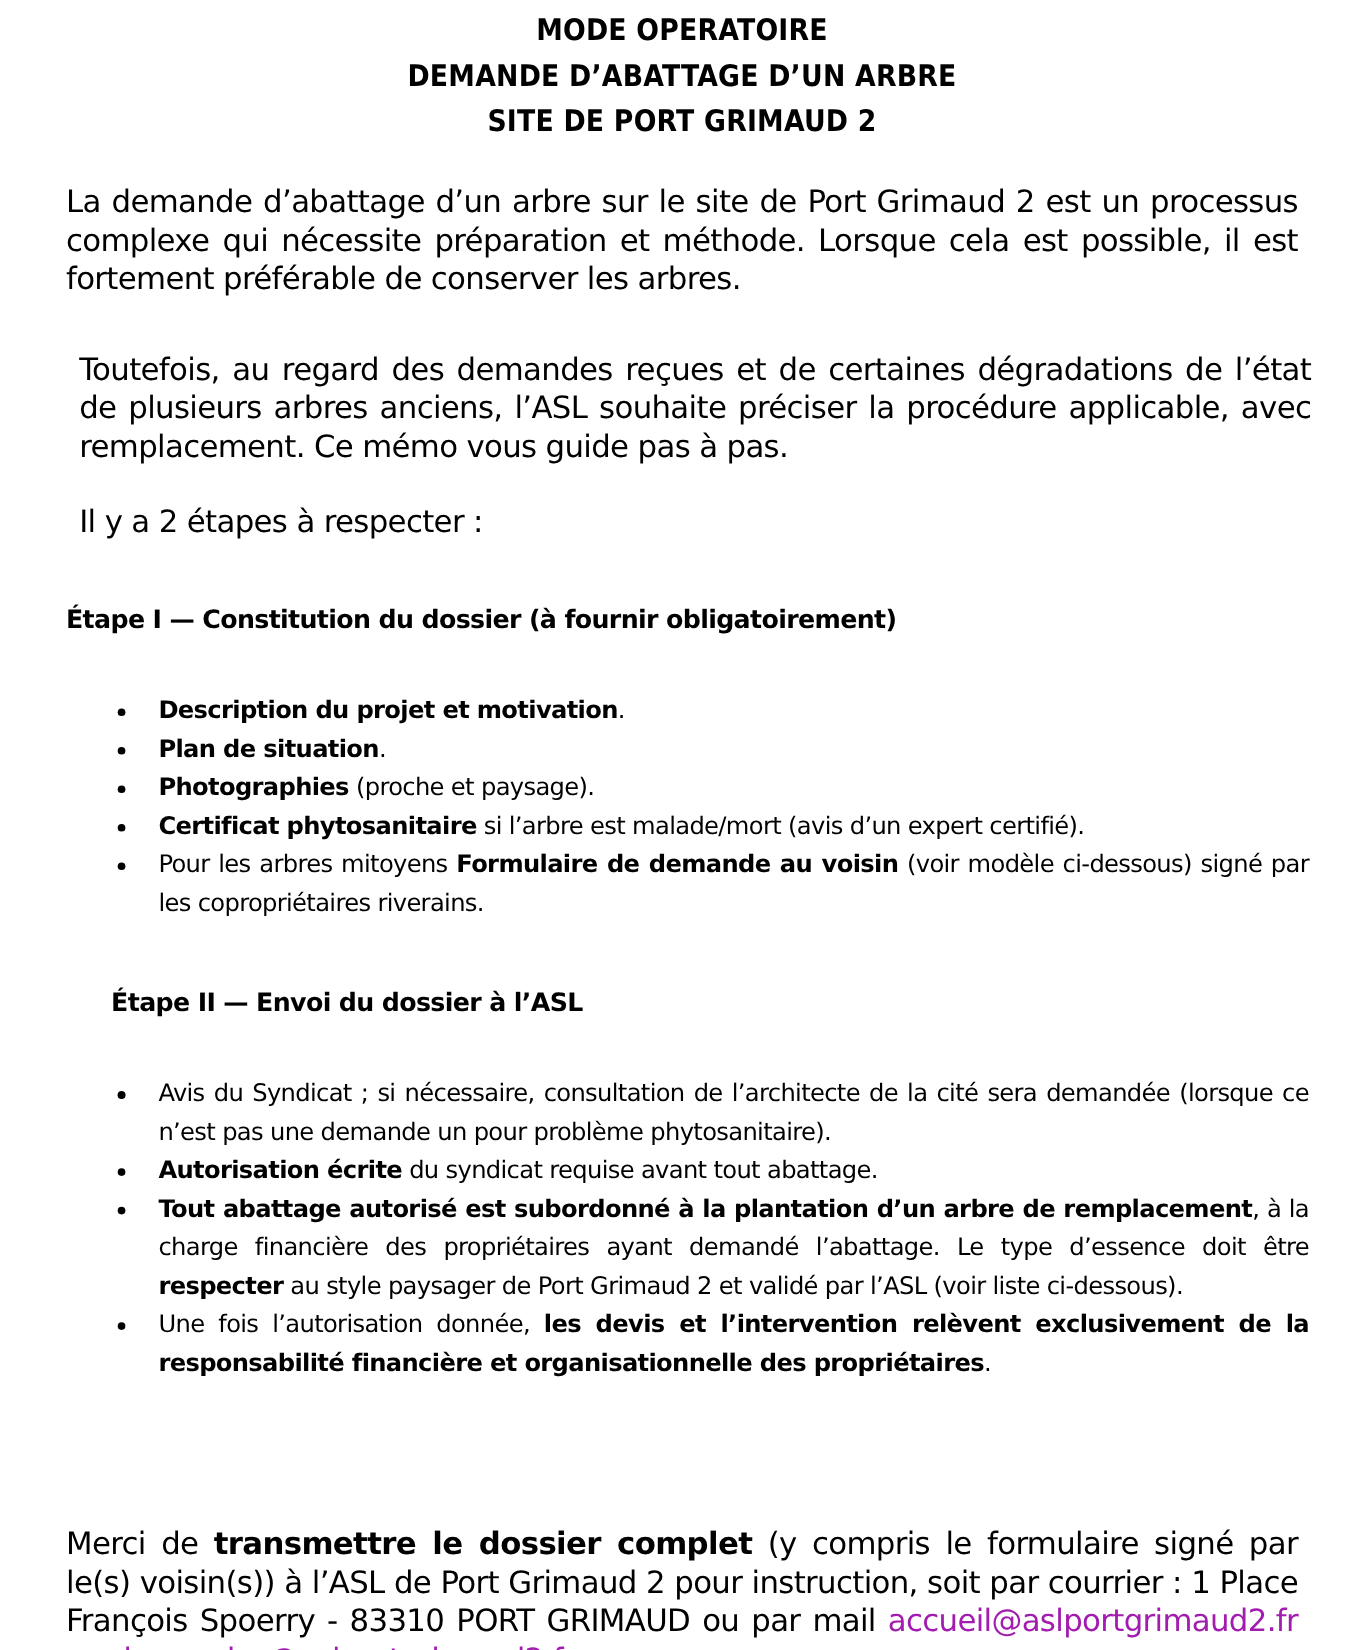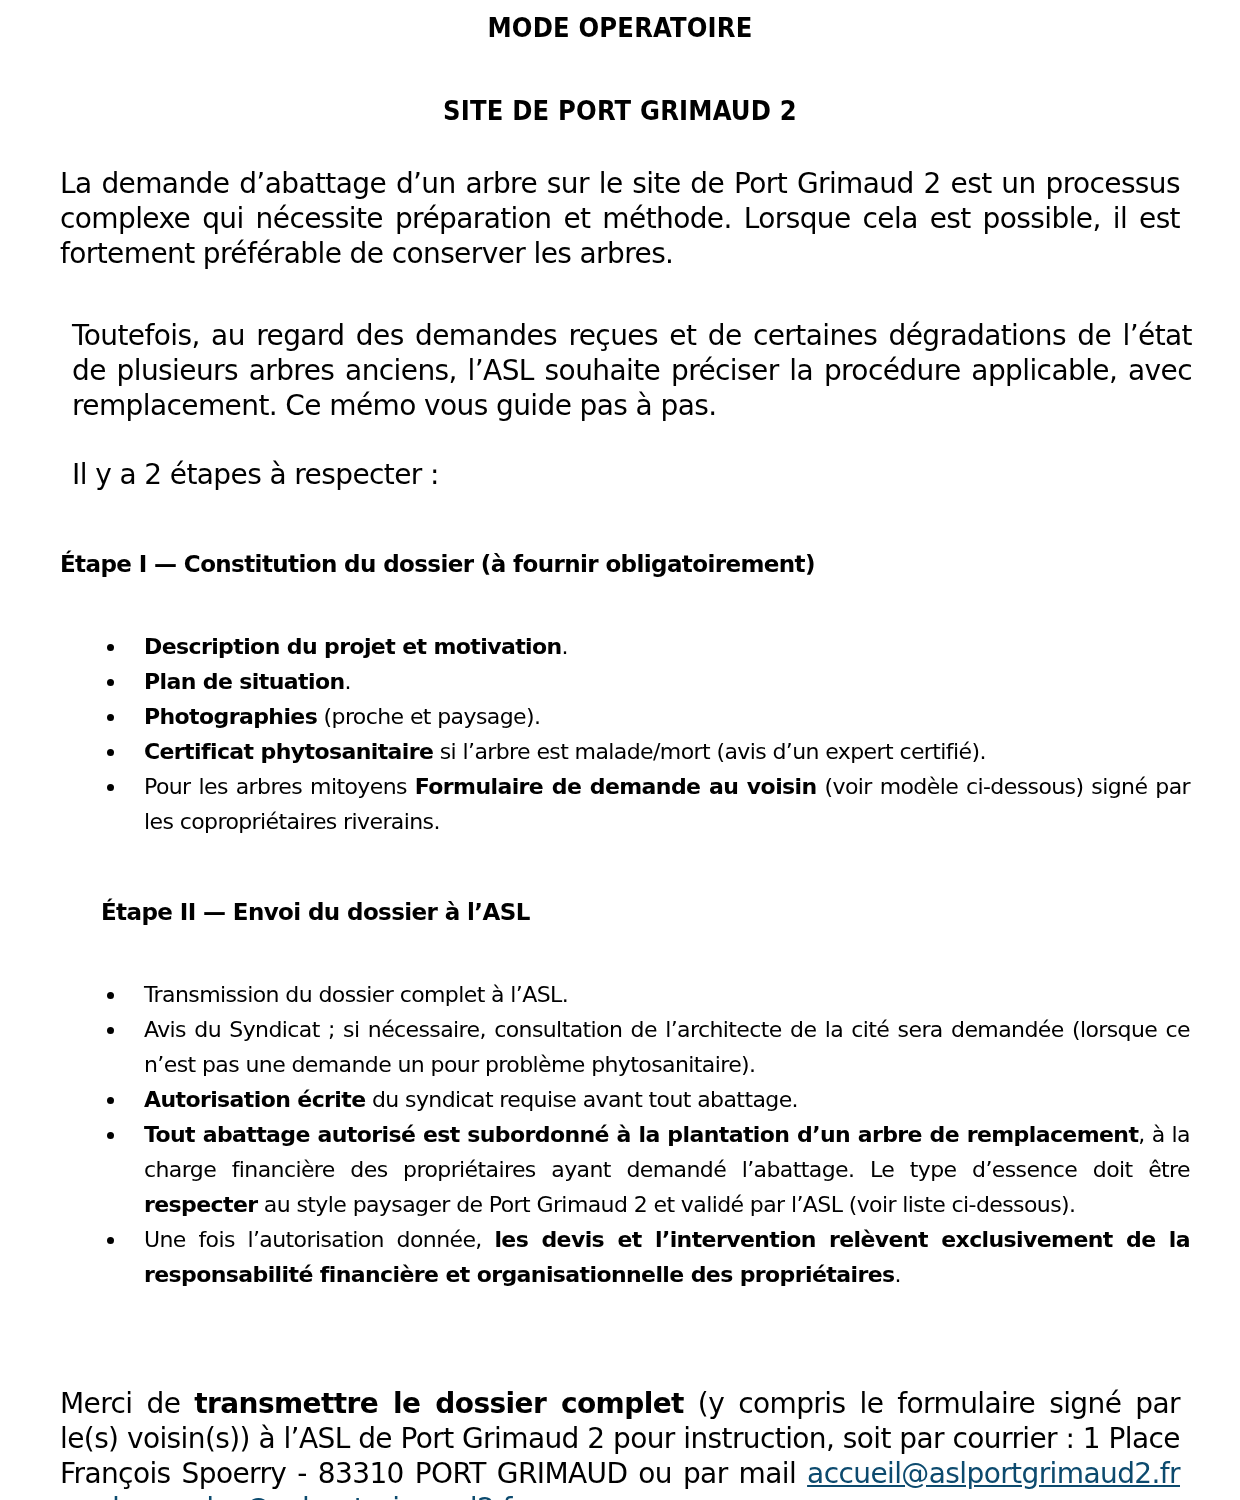--- a/index.html
+++ b/index.html
@@ -25,48 +25,49 @@
     ul.bullets {
       position: absolute; left: 60px; width: 1120px; margin: 10px; padding: 0;
       list-style: none; font-size: 22px; line-height: 35px; letter-spacing: -0.6px;
     }
     ul.bullets li { position: relative; padding-left: 74px; text-align: justify; }
     ul.bullets li .dot {
       position: absolute; left: 37px; top: 15px; width: 7px; height: 7px;
       border-radius: 50%; background: #000;
     }
     b { font-weight: bold; }
-    a.mail { color: #0c4a6e; text-decoration: underline; }
+    a.mail { color: #a21caf; }
   </style>
 </head>
 <body>
 
 <div class="page">
 
   <div class="title" style="top:12px;">MODE OPERATOIRE</div>
+  <div class="title" style="top:54px;">DEMANDE D’ABATTAGE D’UN ARBRE</div>
   <div class="title" style="top:95px;">SITE DE PORT GRIMAUD 2</div>
 
   <p class="para" style="top:166px; margin:0;">La demande d’abattage d’un arbre sur le site de Port Grimaud 2 est un processus complexe qui nécessite préparation et méthode. Lorsque cela est possible, il est fortement préférable de conserver les arbres.</p>
   <p class="para" style="top:306px; margin:12px;">Toutefois, au regard des demandes reçues et de certaines dégradations de l’état de plusieurs arbres anciens, l’ASL souhaite préciser la procédure applicable, avec remplacement. Ce mémo vous guide pas à pas.</p>
   <p class="para" style="top:445px; margin:12px;">Il y a 2 étapes à respecter :</p>
 
   <div class="heading" style="top:551px;">Étape I — Constitution du dossier (à fournir obligatoirement)</div>
 
   <ul class="bullets" style="top:619px;">
     <li><span class="dot"></span><b>Description du projet et motivation</b><span>.</span></li>
     <li><span class="dot"></span><b>Plan de situation</b><span>.</span></li>
     <li><span class="dot"></span><b>Photographies</b><span> (proche et paysage).</span></li>
     <li><span class="dot"></span><b>Certificat phytosanitaire</b><span> si l’arbre est malade/mort (avis d’un expert certifié).</span></li>
     <li><span class="dot"></span><span>Pour les arbres mitoyens </span><b>Formulaire de demande au voisin</b><span> (voir modèle ci-dessous) signé par les copropriétaires riverains.</span></li>
   </ul>
 
   <div class="heading" style="top:899px;margin-left:41px;">Étape II — Envoi du dossier à l’ASL</div>
 
   <ul class="bullets" style="top:967px;">
-    <li><span class="dot"></span><span>Transmission du dossier complet à l’ASL.</span></li>
+    <li><span class="dot"></span></li>
     <li><span class="dot"></span><span>Avis du Syndicat ; si nécessaire, consultation de l’architecte de la cité sera demandée (lorsque ce n’est pas une demande un pour problème phytosanitaire).</span></li>
     <li><span class="dot"></span><b>Autorisation écrite</b><span> du syndicat requise avant tout abattage.</span></li>
     <li><span class="dot"></span><b>Tout abattage autorisé est subordonné à la plantation d’un arbre de remplacement</b><span>, à la charge financière des propriétaires ayant demandé l’abattage. Le type d’essence doit être </span><b>respecter</b><span>  au style paysager de Port Grimaud 2 et validé par l’ASL (voir liste ci-dessous).</span></li>
     <li><span class="dot"></span><span>Une fois l’autorisation donnée, </span><b>les devis et l’intervention relèvent exclusivement de la responsabilité financière et organisationnelle des propriétaires</b><span>.</span></li>
   </ul>
 
   <p class="para" style="top:1386px; margin:0; text-align:justify;"><span>Merci de </span><b>transmettre le dossier complet</b><span> (y compris le formulaire signé par le(s) voisin(s)) à l’ASL de Port Grimaud 2 pour instruction, soit par courrier : 1 Place François Spoerry - 83310 PORT GRIMAUD ou par mail </span><a class="mail">accueil@aslportgrimaud2.fr</a><span> ou </span><a class="mail">demandes@aslportgrimaud2.fr</a></p>
 
 </div>
 

